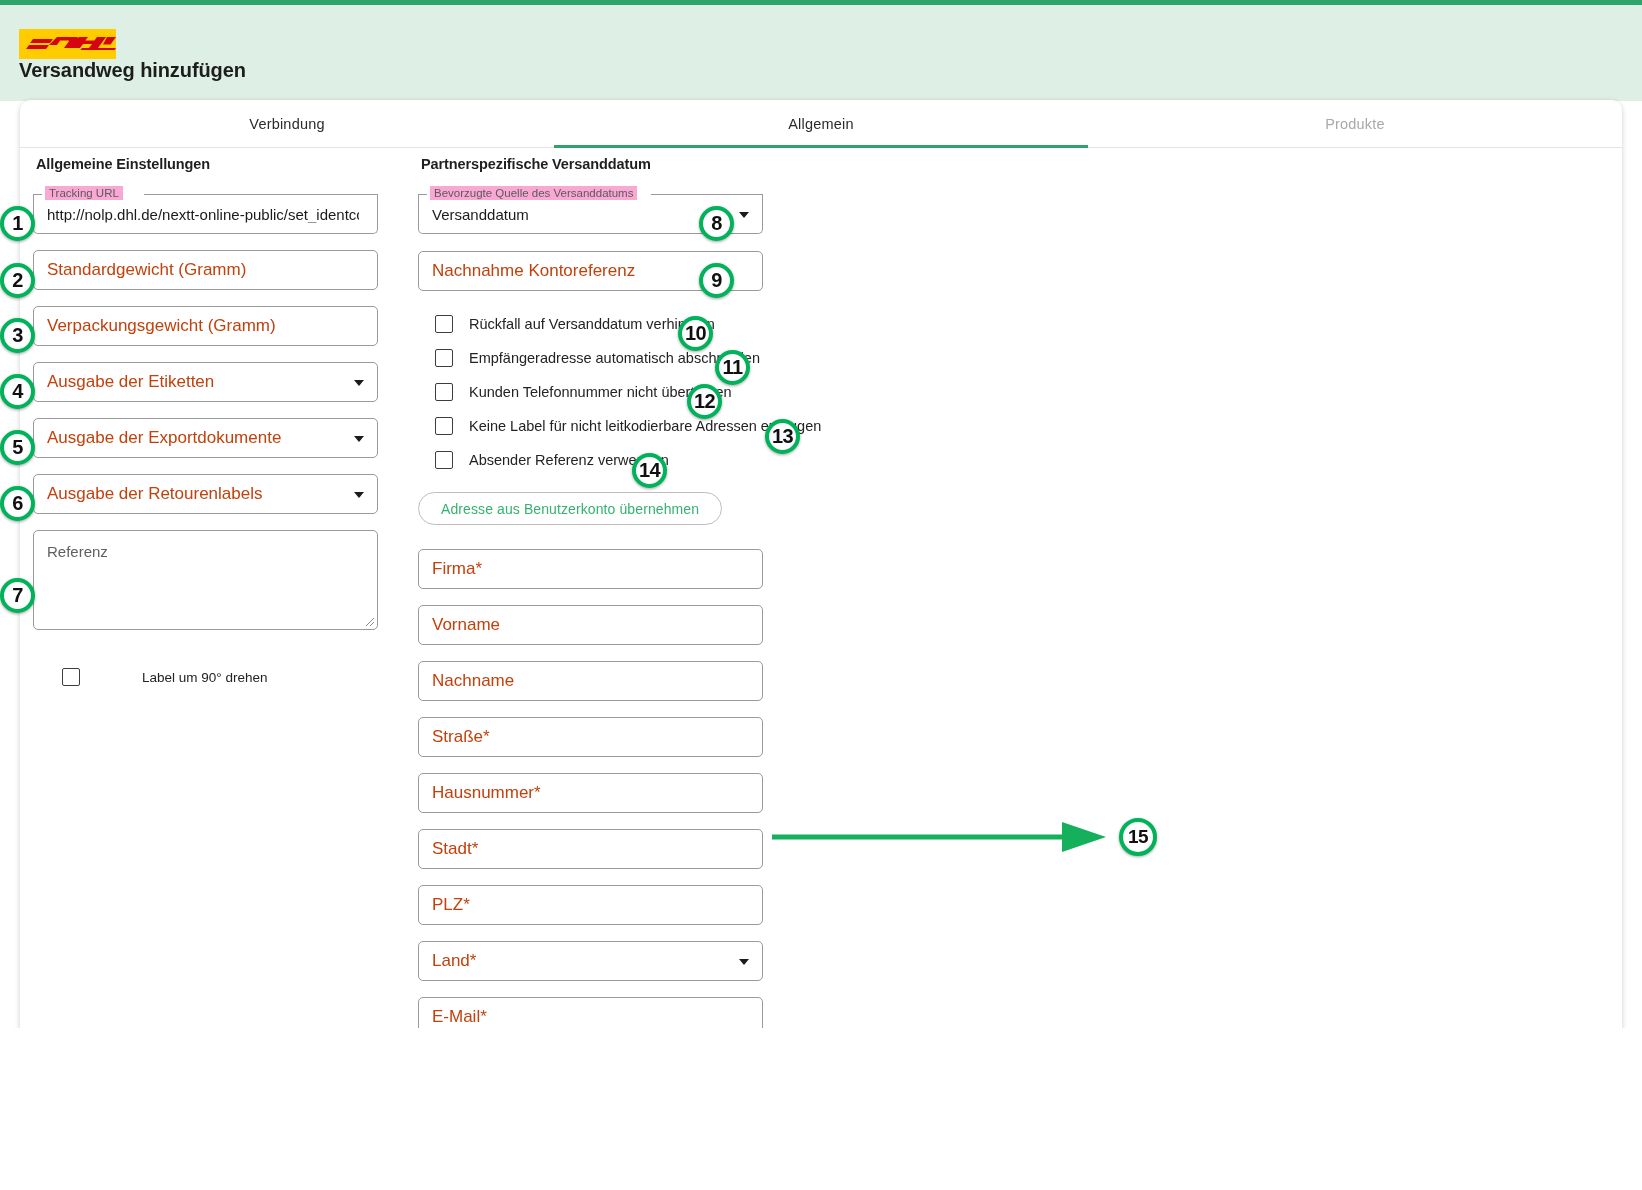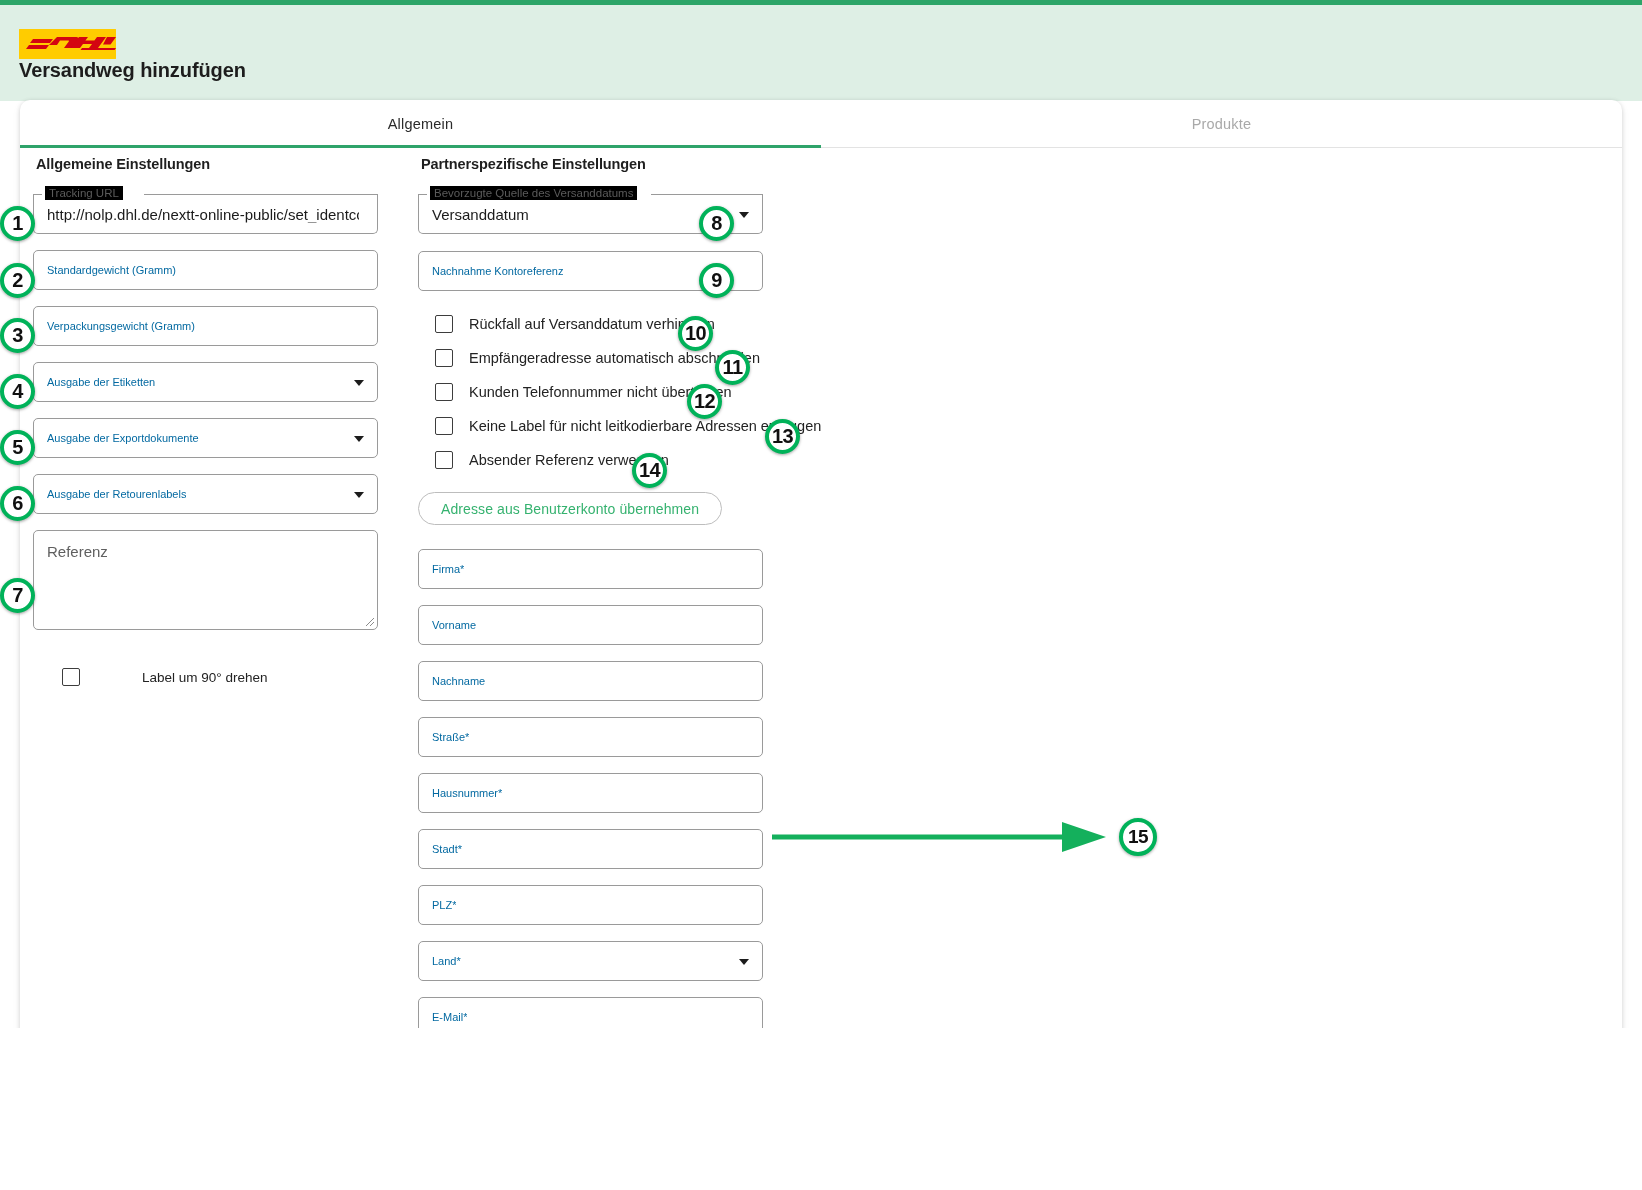--- a/index.html
+++ b/index.html
@@ -108,22 +108,22 @@
     position: absolute;
     inset: 0;
     border: 1px solid #9a9a9a;
     border-radius: 5px;
     background: #fff;
   }
   .field .ph {
     position: absolute;
     left: 14px; top: 50%;
     transform: translateY(-50%);
-    font-size: 11px;
-    color: #0369a1;
+    font-size: 17px;
+    color: #c2410c;
     white-space: nowrap;
     overflow: hidden;
     max-width: 300px;
     pointer-events: none;
   }
   .field .val {
     position: absolute;
     left: 14px; top: 50%;
     transform: translateY(-50%);
     font-size: 15px;
@@ -144,21 +144,21 @@
     position: absolute;
     top: 0;
     height: 1px;
     background: #9a9a9a;
   }
   .field.floating .notch-l { left: 0;  width: 9px; }
   .field.floating .flabel {
     position: absolute;
     top: -8px; left: 12px;
     padding: 0 4px;
-    background: #000000;
+    background: #f9a8d4;
     font-size: 11.5px;
     color: #5b5b5b;
     line-height: 14px;
     white-space: nowrap;
   }
   .caret {
     position: absolute;
     right: 14px; top: 50%;
     margin-top: -2px;
     width: 0; height: 0;
@@ -276,20 +276,23 @@
           <path d="M63 19h34l-1.4 2H61.5z"></path>
         </g>
       </svg>
     </div>
     <div class="page-title">Versandweg hinzufügen</div>
   </div>
 
   <div class="card">
 
     <div class="tabs">
+      <div class="tab">
+        <span>Verbindung</span>
+      </div>
       <div class="tab active">
         <span>Allgemein</span>
       </div>
       <div class="tab disabled">
         <span>Produkte</span>
       </div>
     </div>
 
     <div class="col-left">
       <div class="section-title">Allgemeine Einstellungen</div>
@@ -338,21 +341,21 @@
         </svg>
       </div>
 
       <div class="cbrow left" style="margin-top:30px;gap:45px;">
         <div class="cbox"></div>
         <div class="cblabel">Label um 90° drehen</div>
       </div>
     </div>
 
     <div class="col-right">
-      <div class="section-title">Partnerspezifische Einstellungen</div>
+      <div class="section-title">Partnerspezifische Versanddatum</div>
 
       <div class="field floating" style="margin-top:22px;">
         <div class="box"></div>
         <div class="notch-l"></div>
         <div class="notch-r" style="right:0;width:112px;"></div>
         <div class="flabel">Bevorzugte Quelle des Versanddatums</div>
         <div class="val">Versanddatum</div>
         <div class="caret"></div>
       </div>
 

